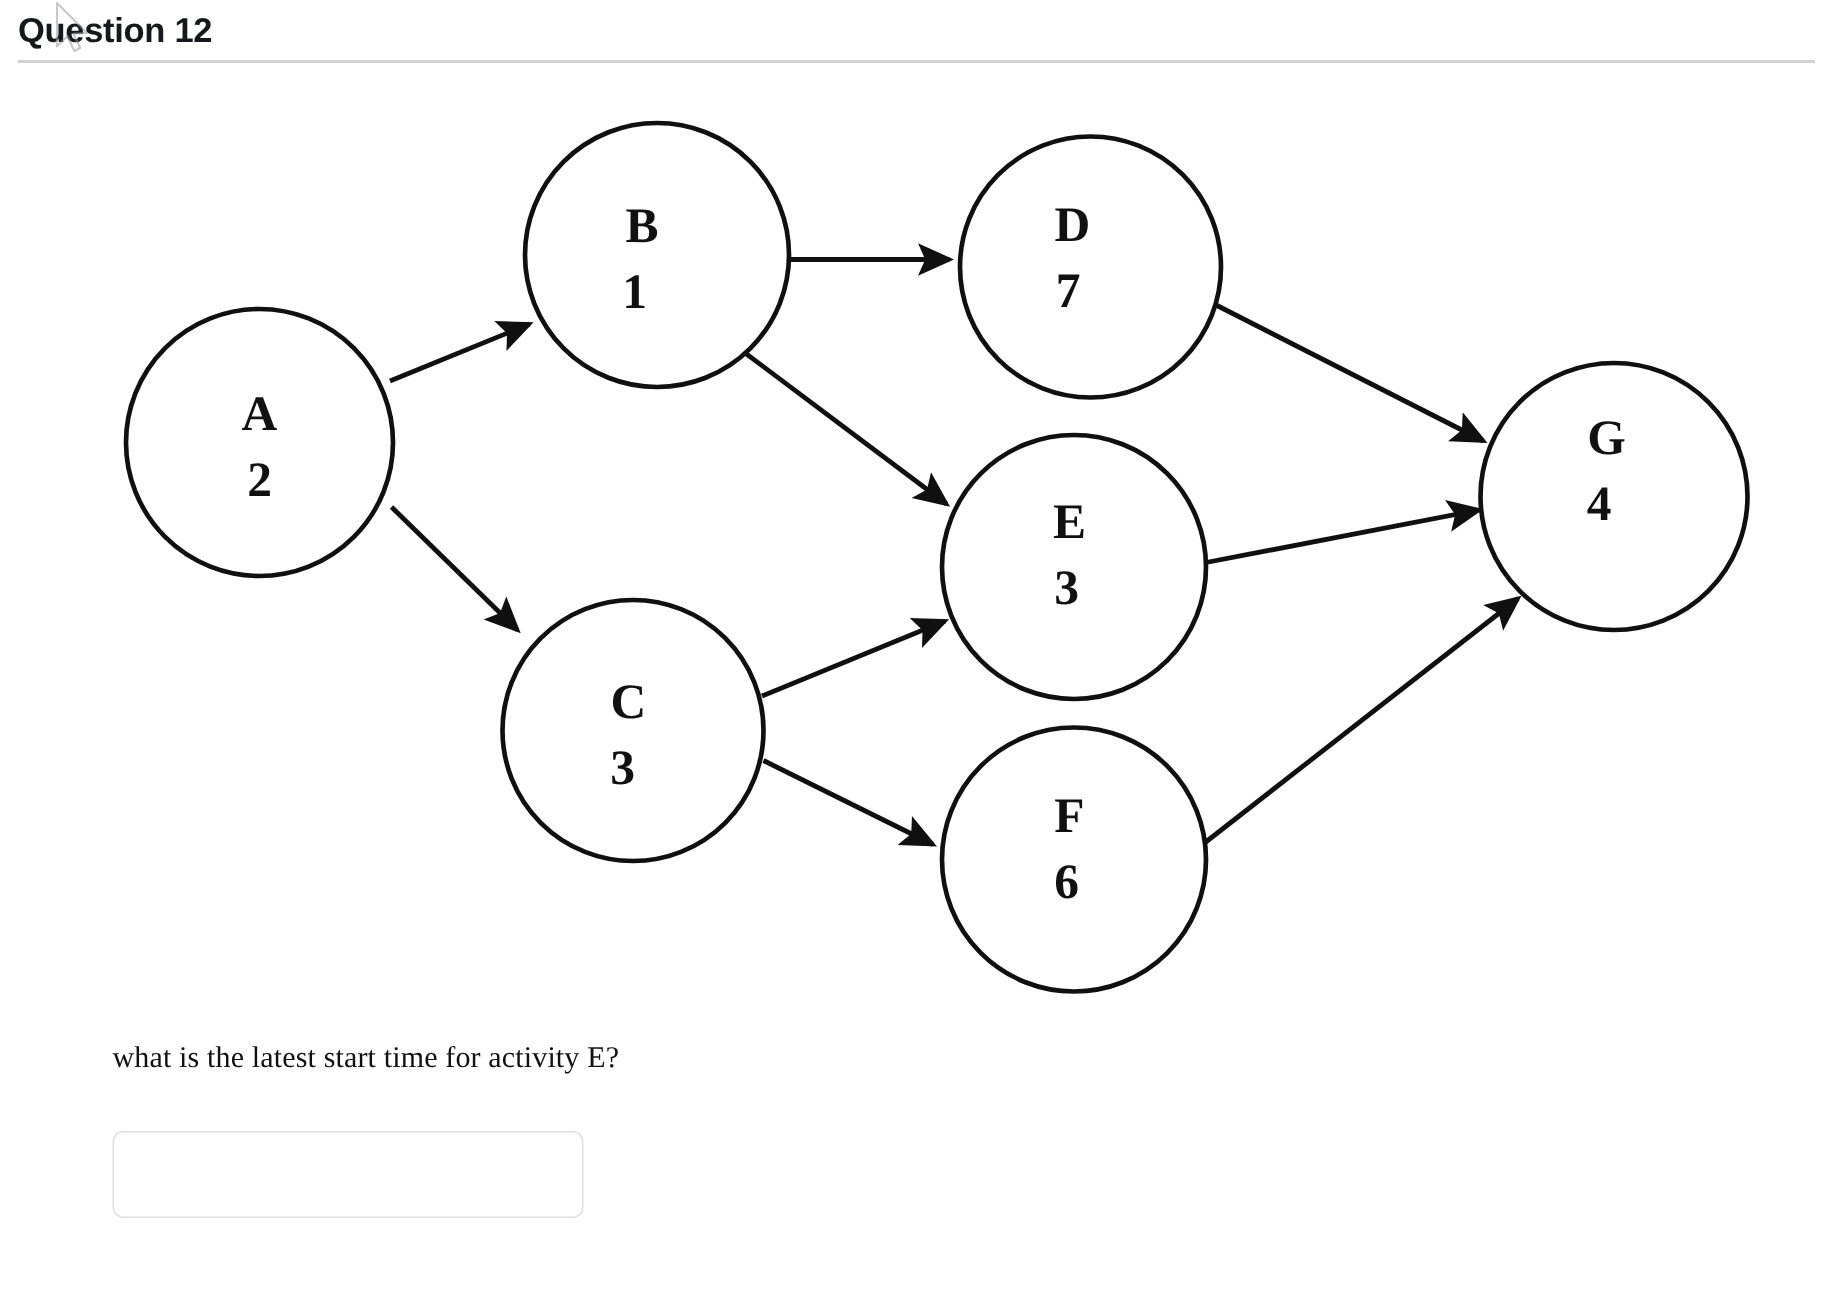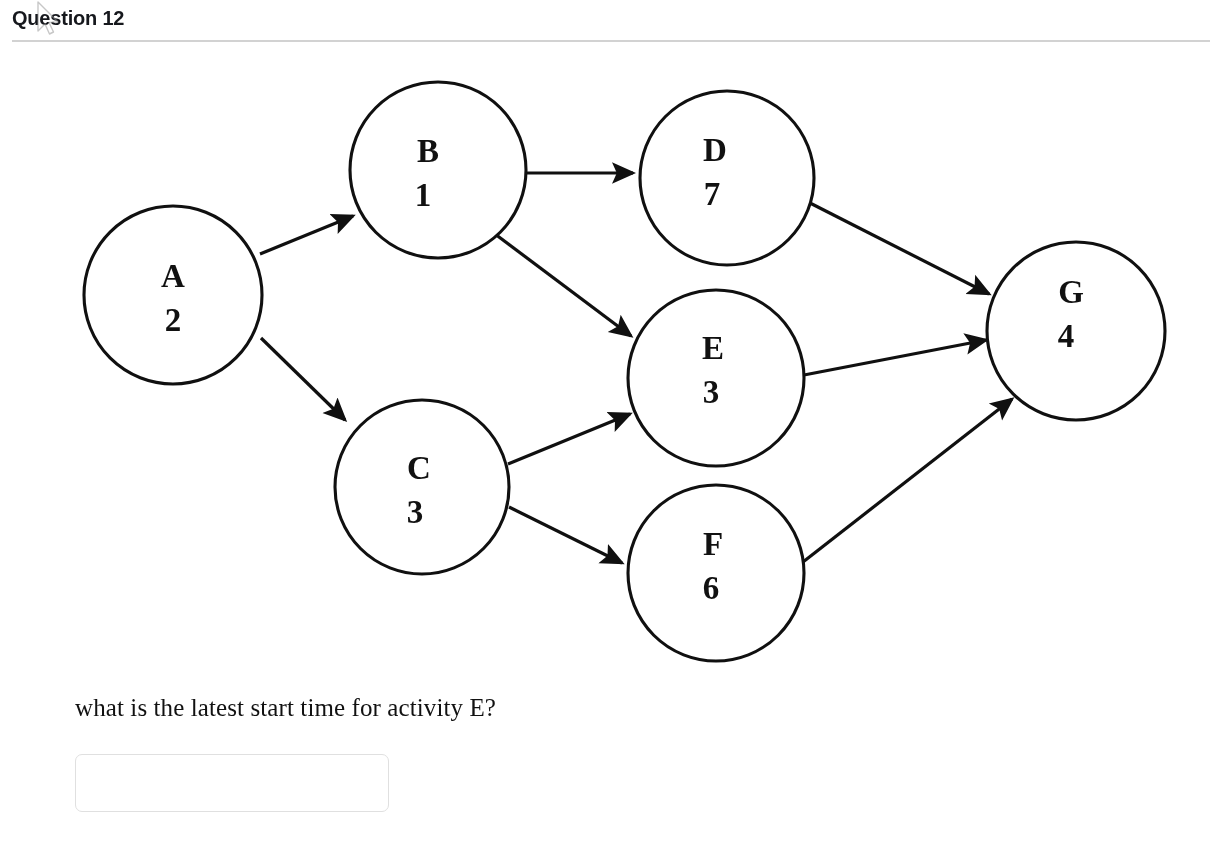--- a/index.html
+++ b/index.html
@@ -29,21 +29,21 @@
     left: 0;
     top: 0;
     width: 1222px;
     height: 44px;
   }
   #question-title {
     position: absolute;
     left: 12px;
     top: 7px;
     font-family: "Liberation Sans", sans-serif;
-    font-size: 20px;
+    font-size: 23px;
     font-weight: bold;
     letter-spacing: -0.2px;
     color: #16181d;
     white-space: nowrap;
   }
   #header-rule {
     position: absolute;
     left: 12px;
     top: 40px;
     width: 1198px;
@@ -96,21 +96,21 @@
     fill: #101010;
     stroke: none;
   }
 
   
   #question-prompt {
     position: absolute;
     left: 75px;
     top: 694px;
     font-family: "Liberation Serif", serif;
-    font-size: 25px;
+    font-size: 20px;
     font-weight: normal;
     color: #111111;
     white-space: nowrap;
     letter-spacing: 0.1px;
   }
   #answer-input {
     position: absolute;
     left: 75px;
     top: 754px;
     width: 314px;

